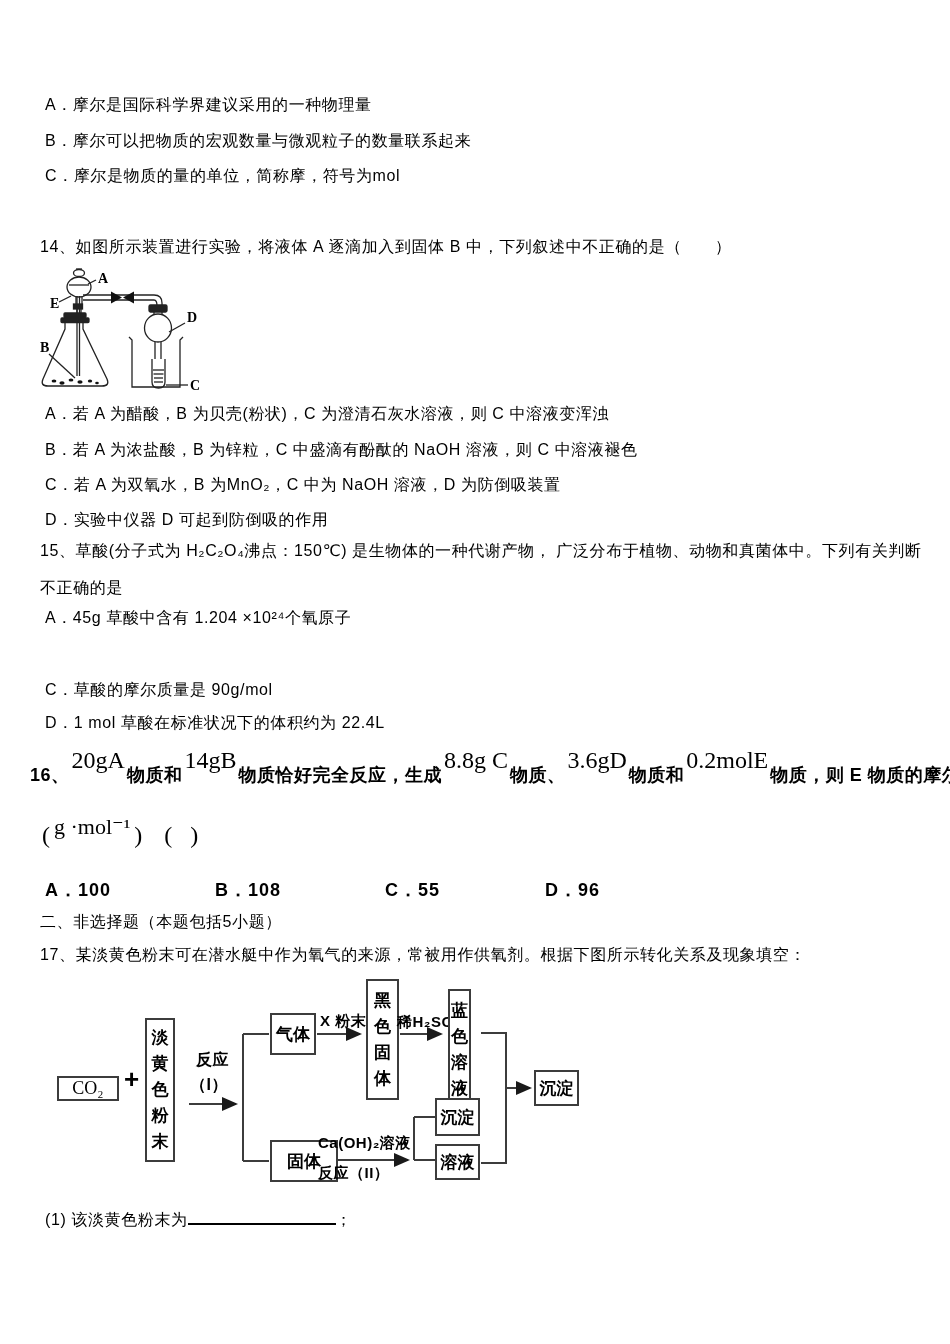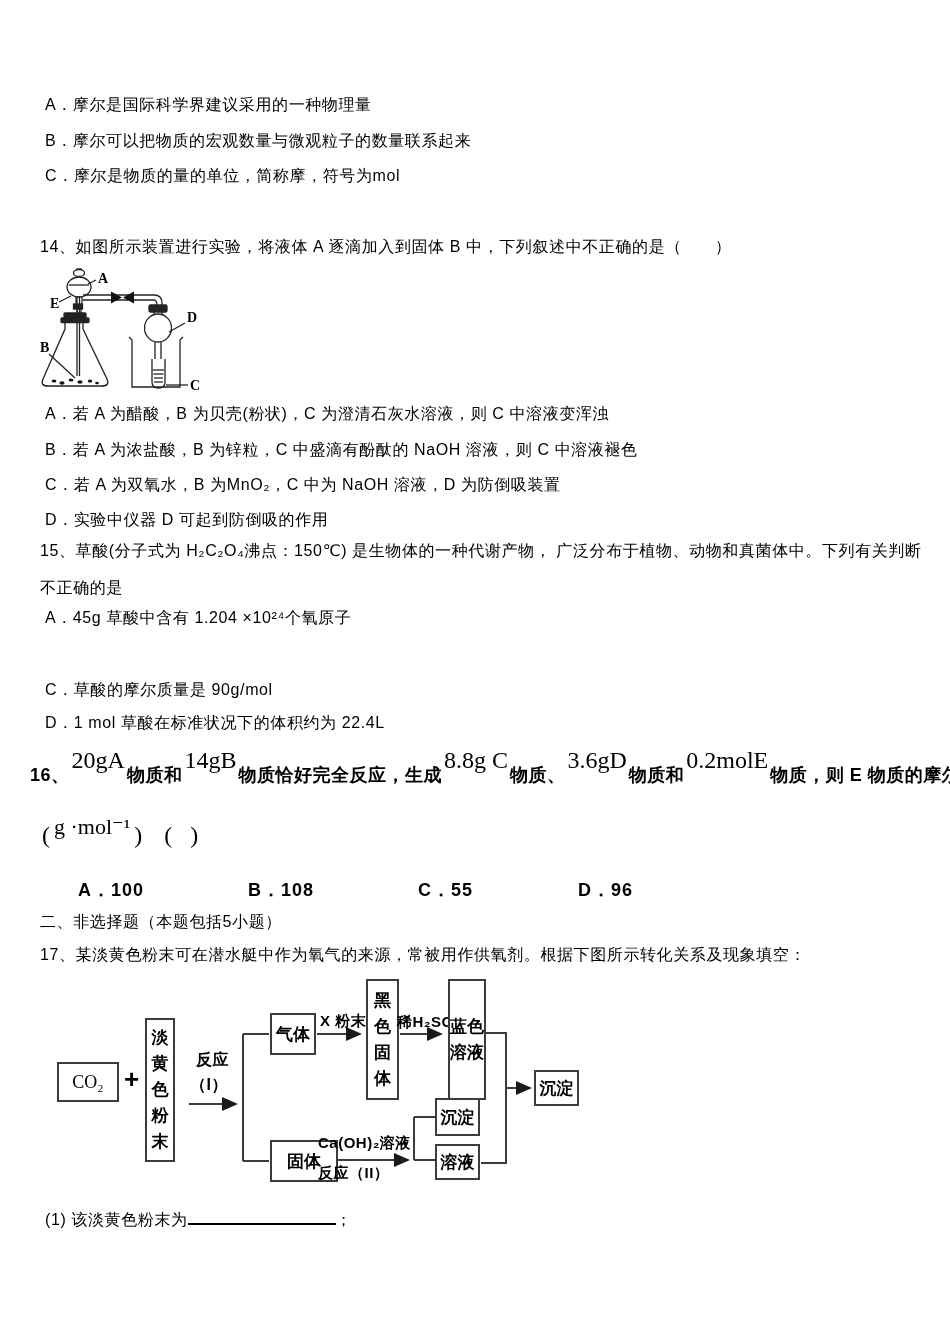--- a/index.html
+++ b/index.html
@@ -9,21 +9,21 @@
   .opt{left:45px;}
   .stem{left:40px;}
   
   .q16line{position:absolute;left:30px;top:760px;font-size:18px;font-weight:bold;letter-spacing:0.5px;white-space:nowrap;}
   .raised{position:relative;top:-13px;font-family:"Liberation Serif","DejaVu Serif",serif;
           font-weight:normal;font-size:24px;letter-spacing:0;padding:0 2px;}
   .unitline{position:absolute;left:42px;top:822px;font-size:18px;white-space:nowrap;}
   .paren{font-family:"Liberation Serif","DejaVu Serif",serif;font-size:24px;font-weight:normal;}
   .unit-raised{position:relative;top:-9px;font-family:"Liberation Serif","DejaVu Serif",serif;
           font-weight:normal;font-size:22px;padding:0 4px;}
-  .q16opt{position:absolute;top:878px;font-size:18px;font-weight:bold;letter-spacing:1px;white-space:nowrap;margin-left:33px;}
+  .q16opt{position:absolute;top:878px;font-size:18px;font-weight:bold;letter-spacing:1px;white-space:nowrap;}
   
   .flow{position:absolute;left:50px;top:976px;width:590px;height:220px;}
   .fbox{position:absolute;border:2px solid #3c3c3c;background:#fff;display:flex;align-items:center;
         justify-content:center;text-align:center;font-weight:bold;font-size:17px;box-sizing:border-box;}
   .vbox{word-break:break-all;line-height:26px;padding:2px 0;}
   .flbl{position:absolute;font-weight:bold;font-size:15px;white-space:nowrap;letter-spacing:0.5px;}
   .fsvg{position:absolute;left:0;top:0;}
   .plus{position:absolute;font-size:26px;font-weight:bold;}
   .co2txt{font-family:"Liberation Serif","DejaVu Serif",serif;font-size:18px;font-weight:normal;}
   
@@ -147,33 +147,33 @@
         <path d="M193,185 H219"></path>
         <line x1="267" y1="58" x2="310" y2="58" marker-end="url(#arr)"></line>
         <line x1="350" y1="58" x2="391" y2="58" marker-end="url(#arr)"></line>
         <line x1="267" y1="184" x2="358" y2="184" marker-end="url(#arr)"></line>
         <path d="M364,141 V184 M364,141 H385 M364,184 H385"></path>
         <path d="M431,57 H456 V187 H431"></path>
         <line x1="456" y1="112" x2="480" y2="112" marker-end="url(#arr)"></line>
       </g>
     </svg>
 
-    <div class="fbox" style="left:7px;top:86px;width:62px;height:40px">
+    <div class="fbox" style="left:7px;top:100px;width:62px;height:25px">
       <span class="co2txt">CO₂</span>
     </div>
     <div class="plus" style="left:74px;top:88px">+</div>
     <div class="fbox vbox" style="left:95px;top:42px;width:30px;height:144px">淡黄色粉末</div>
     <div class="flbl" style="left:146px;top:74px;font-size:16px">反应</div>
     <div class="flbl" style="left:140px;top:99px;font-size:16px">（I）</div>
     <div class="fbox" style="left:220px;top:37px;width:46px;height:42px">气体</div>
     <div class="fbox" style="left:220px;top:164px;width:68px;height:42px">固体</div>
     <div class="flbl" style="left:270px;top:36px">X 粉末</div>
     <div class="fbox vbox" style="left:316px;top:3px;width:33px;height:121px">黑色固体</div>
     <div class="flbl" style="left:347px;top:37px">稀H₂SO₄</div>
-    <div class="fbox vbox" style="left:398px;top:3px;width:38px;height:121px">蓝色溶液</div>
+    <div class="fbox vbox" style="left:398px;top:13px;width:23px;height:121px">蓝色溶液</div>
     <div class="flbl" style="left:268px;top:158px">Ca(OH)₂溶液</div>
     <div class="flbl" style="left:268px;top:188px">反应（II）</div>
     <div class="fbox" style="left:385px;top:122px;width:45px;height:38px">沉淀</div>
     <div class="fbox" style="left:385px;top:168px;width:45px;height:36px">溶液</div>
     <div class="fbox" style="left:484px;top:94px;width:45px;height:36px">沉淀</div>
   </div>
 
   <div class="line" style="left:45px;top:1205px">
     <span>(1) 该淡黄色粉末为</span><span class="blank-underline"></span><span>；</span>
   </div>

